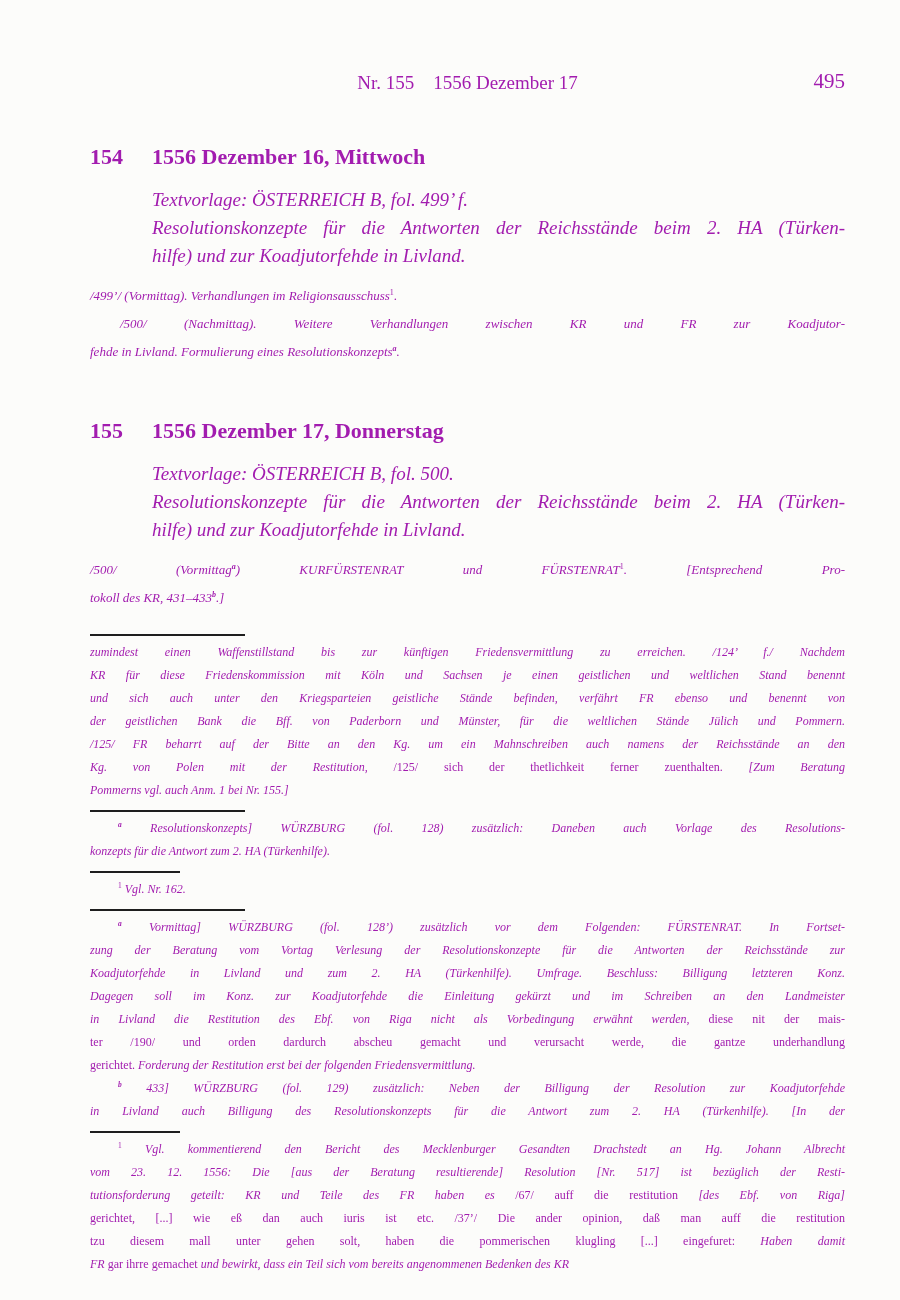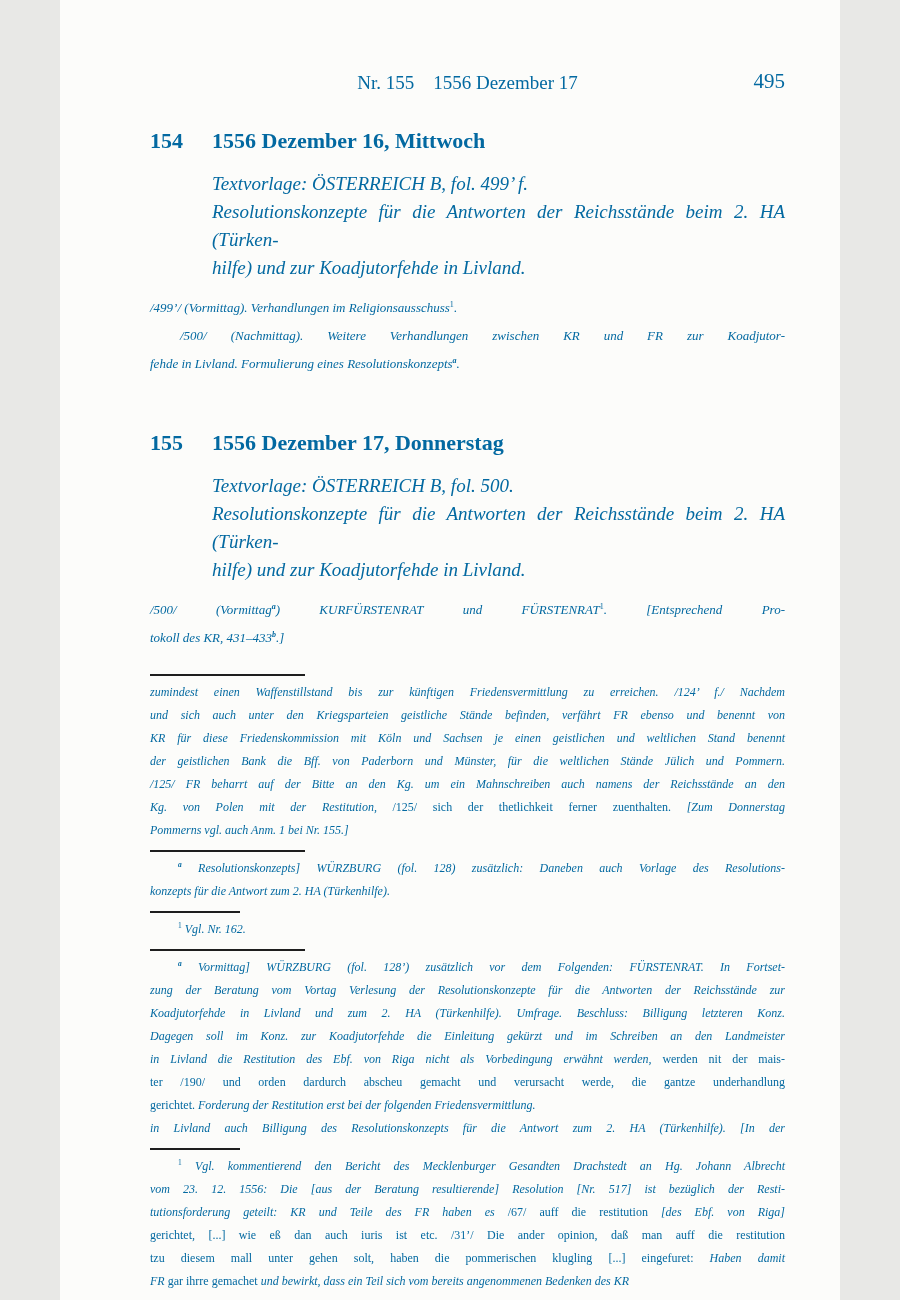--- a/index.html
+++ b/index.html
@@ -1,25 +1,25 @@
 <!DOCTYPE html>
 <html><head>
 <meta charset="utf-8">
 <style>
   html,body{margin:0;padding:0;background:#e8e8e6;}
   .page{
-    position:relative;width:780px;height:1300px;box-sizing:border-box;
-    background:#fcfcfa;color:#0369a1;
+    position:relative;width:900px;height:1300px;box-sizing:border-box;
+    background:#fcfcfa;color:#a21caf;
     font-family:"Liberation Serif","DejaVu Serif",serif;
     padding:70px 55px 0 90px;overflow:hidden;margin:0 auto;
   }
   .runhead{position:relative;font-size:19px;line-height:26px;text-align:center;}
   .runhead .center{white-space:pre;}
   .pagenum{position:absolute;right:0;top:-2px;font-size:21px;}
-  .heading{display:flex;margin-top:30px;font-size:22px;font-weight:bold;line-height:30px;}
+  .heading{display:flex;margin-top:46px;font-size:22px;font-weight:bold;line-height:30px;}
   .heading .num{width:62px;flex:none;}
   .srcblock{margin:14px 0 0 62px;font-size:19px;line-height:28px;font-style:italic;}
   .bodyblock{margin-top:12px;font-size:13px;line-height:28px;font-style:italic;}
   .tline{min-height:1em;}
   .bodyblock .tline.ind{padding-left:30px;}
   .just{text-align:justify;text-align-last:justify;}
   .fnarea{margin-top:22px;}
   .fnblock{font-size:12px;line-height:23px;font-style:italic;}
   .fnblock .tline.ind{padding-left:28px;}
   .fnrule{height:2px;background:#1e1e1e;margin:8px 0 5px 0;}
@@ -65,51 +65,52 @@
     </div>
   <div class="bodyblock">
       <div class="tline just"><span class="i">/500/ (Vormittag</span><span class="si">a</span><span class="i">) KURFÜRSTENRAT und FÜRSTENRAT</span><span class="sr">1</span><span class="i">. [Entsprechend Pro-</span></div>
       <div class="tline"><span class="i">tokoll des KR, 431–433</span><span class="si">b</span><span class="i">.]</span></div>
     </div>
 
   <div class="fnarea">
       <div class="fnrule" style="width: 155px;"></div>
       <div class="fnblock">
         <div class="tline just"><span class="i">zumindest einen Waffenstillstand bis zur künftigen Friedensvermittlung zu erreichen. /124’ f./ Nachdem</span></div>
+        <div class="tline just"><span class="i">KR für diese Friedenskommission mit Köln und Sachsen je einen geistlichen und weltlichen Stand benennt</span></div>
         <div class="tline just"><span class="i">und sich auch unter den Kriegsparteien geistliche Stände befinden, verfährt FR ebenso und benennt von</span></div>
-        <div class="tline just"><span class="i">KR für diese Friedenskommission mit Köln und Sachsen je einen geistlichen und weltlichen Stand benennt</span></div>
         <div class="tline just"><span class="i">der geistlichen Bank die Bff. von Paderborn und Münster, für die weltlichen Stände Jülich und Pommern.</span></div>
         <div class="tline just"><span class="i">/125/ FR beharrt auf der Bitte an den Kg. um ein Mahnschreiben auch namens der Reichsstände an den</span></div>
-        <div class="tline just"><span class="i">Kg. von Polen mit der Restitution, </span><span class="r">/125/ sich der thetlichkeit ferner zuenthalten. </span><span class="i">[Zum Donnerstag</span></div>
+        <div class="tline just"><span class="i">Kg. von Polen mit der Restitution, </span><span class="r">/125/ sich der thetlichkeit ferner zuenthalten. </span><span class="i">[Zum Beratung</span></div>
         <div class="tline"><span class="i">Pommerns vgl. auch Anm. 1 bei Nr. 155.]</span></div>
       </div>
       <div class="fnrule" style="width: 155px;"></div>
       <div class="fnblock">
         <div class="tline just ind"><span class="si">a</span><span class="i"> Resolutionskonzepts] WÜRZBURG (fol. 128) zusätzlich: Daneben auch Vorlage des Resolutions-</span></div>
         <div class="tline"><span class="i">konzepts für die Antwort zum 2. HA (Türkenhilfe).</span></div>
       </div>
       <div class="fnrule" style="width: 90px;"></div>
       <div class="fnblock">
         <div class="tline ind"><span class="sr">1</span><span class="i"> Vgl. Nr. 162.</span></div>
       </div>
       <div class="fnrule" style="width: 155px;"></div>
       <div class="fnblock">
         <div class="tline just ind"><span class="si">a</span><span class="i"> Vormittag] WÜRZBURG (fol. 128’) zusätzlich vor dem Folgenden: FÜRSTENRAT. In Fortset-</span></div>
         <div class="tline just"><span class="i">zung der Beratung vom Vortag Verlesung der Resolutionskonzepte für die Antworten der Reichsstände zur</span></div>
         <div class="tline just"><span class="i">Koadjutorfehde in Livland und zum 2. HA (Türkenhilfe). Umfrage. Beschluss: Billigung letzteren Konz.</span></div>
         <div class="tline just"><span class="i">Dagegen soll im Konz. zur Koadjutorfehde die Einleitung gekürzt und im Schreiben an den Landmeister</span></div>
-        <div class="tline just"><span class="i">in Livland die Restitution des Ebf. von Riga nicht als Vorbedingung erwähnt werden, </span><span class="r">werden nit der mais-</span></div>
+        <div class="tline just"><span class="i">in Livland die Restitution des Ebf. von Riga nicht als Vorbedingung erwähnt werden, </span><span class="r">diese nit der mais-</span></div>
         <div class="tline just"><span class="r">ter /190/ und orden dardurch abscheu gemacht und verursacht werde, die gantze underhandlung</span></div>
         <div class="tline"><span class="r">gerichtet. </span><span class="i">Forderung der Restitution erst bei der folgenden Friedensvermittlung.</span></div>
+        <div class="tline just ind"><span class="si">b</span><span class="i"> 433] WÜRZBURG (fol. 129) zusätzlich: Neben der Billigung der Resolution zur Koadjutorfehde</span></div>
         <div class="tline just"><span class="i">in Livland auch Billigung des Resolutionskonzepts für die Antwort zum 2. HA (Türkenhilfe). [In der</span></div>
       </div>
       <div class="fnrule" style="width: 90px;"></div>
       <div class="fnblock">
         <div class="tline just ind"><span class="sr">1</span><span class="i"> Vgl. kommentierend den Bericht des Mecklenburger Gesandten Drachstedt an Hg. Johann Albrecht</span></div>
         <div class="tline just"><span class="i">vom 23. 12. 1556: Die [aus der Beratung resultierende] Resolution [Nr. 517] ist bezüglich der Resti-</span></div>
         <div class="tline just"><span class="i">tutionsforderung geteilt: KR und Teile des FR haben es </span><span class="r">/67/ auff die restitution </span><span class="i">[des Ebf. von Riga]</span></div>
-        <div class="tline just"><span class="r">gerichtet, [...] wie eß dan auch iuris ist etc. /31’/ Die ander opinion, daß man auff die restitution</span></div>
+        <div class="tline just"><span class="r">gerichtet, [...] wie eß dan auch iuris ist etc. /37’/ Die ander opinion, daß man auff die restitution</span></div>
         <div class="tline just"><span class="r">tzu diesem mall unter gehen solt, haben die pommerischen klugling [...] eingefuret: </span><span class="i">Haben damit</span></div>
         <div class="tline"><span class="i">FR </span><span class="r">gar ihrre gemachet </span><span class="i">und bewirkt, dass ein Teil sich vom bereits angenommenen Bedenken des KR</span></div>
       </div>
     </div>
 
 </div>
 
 </body></html>

